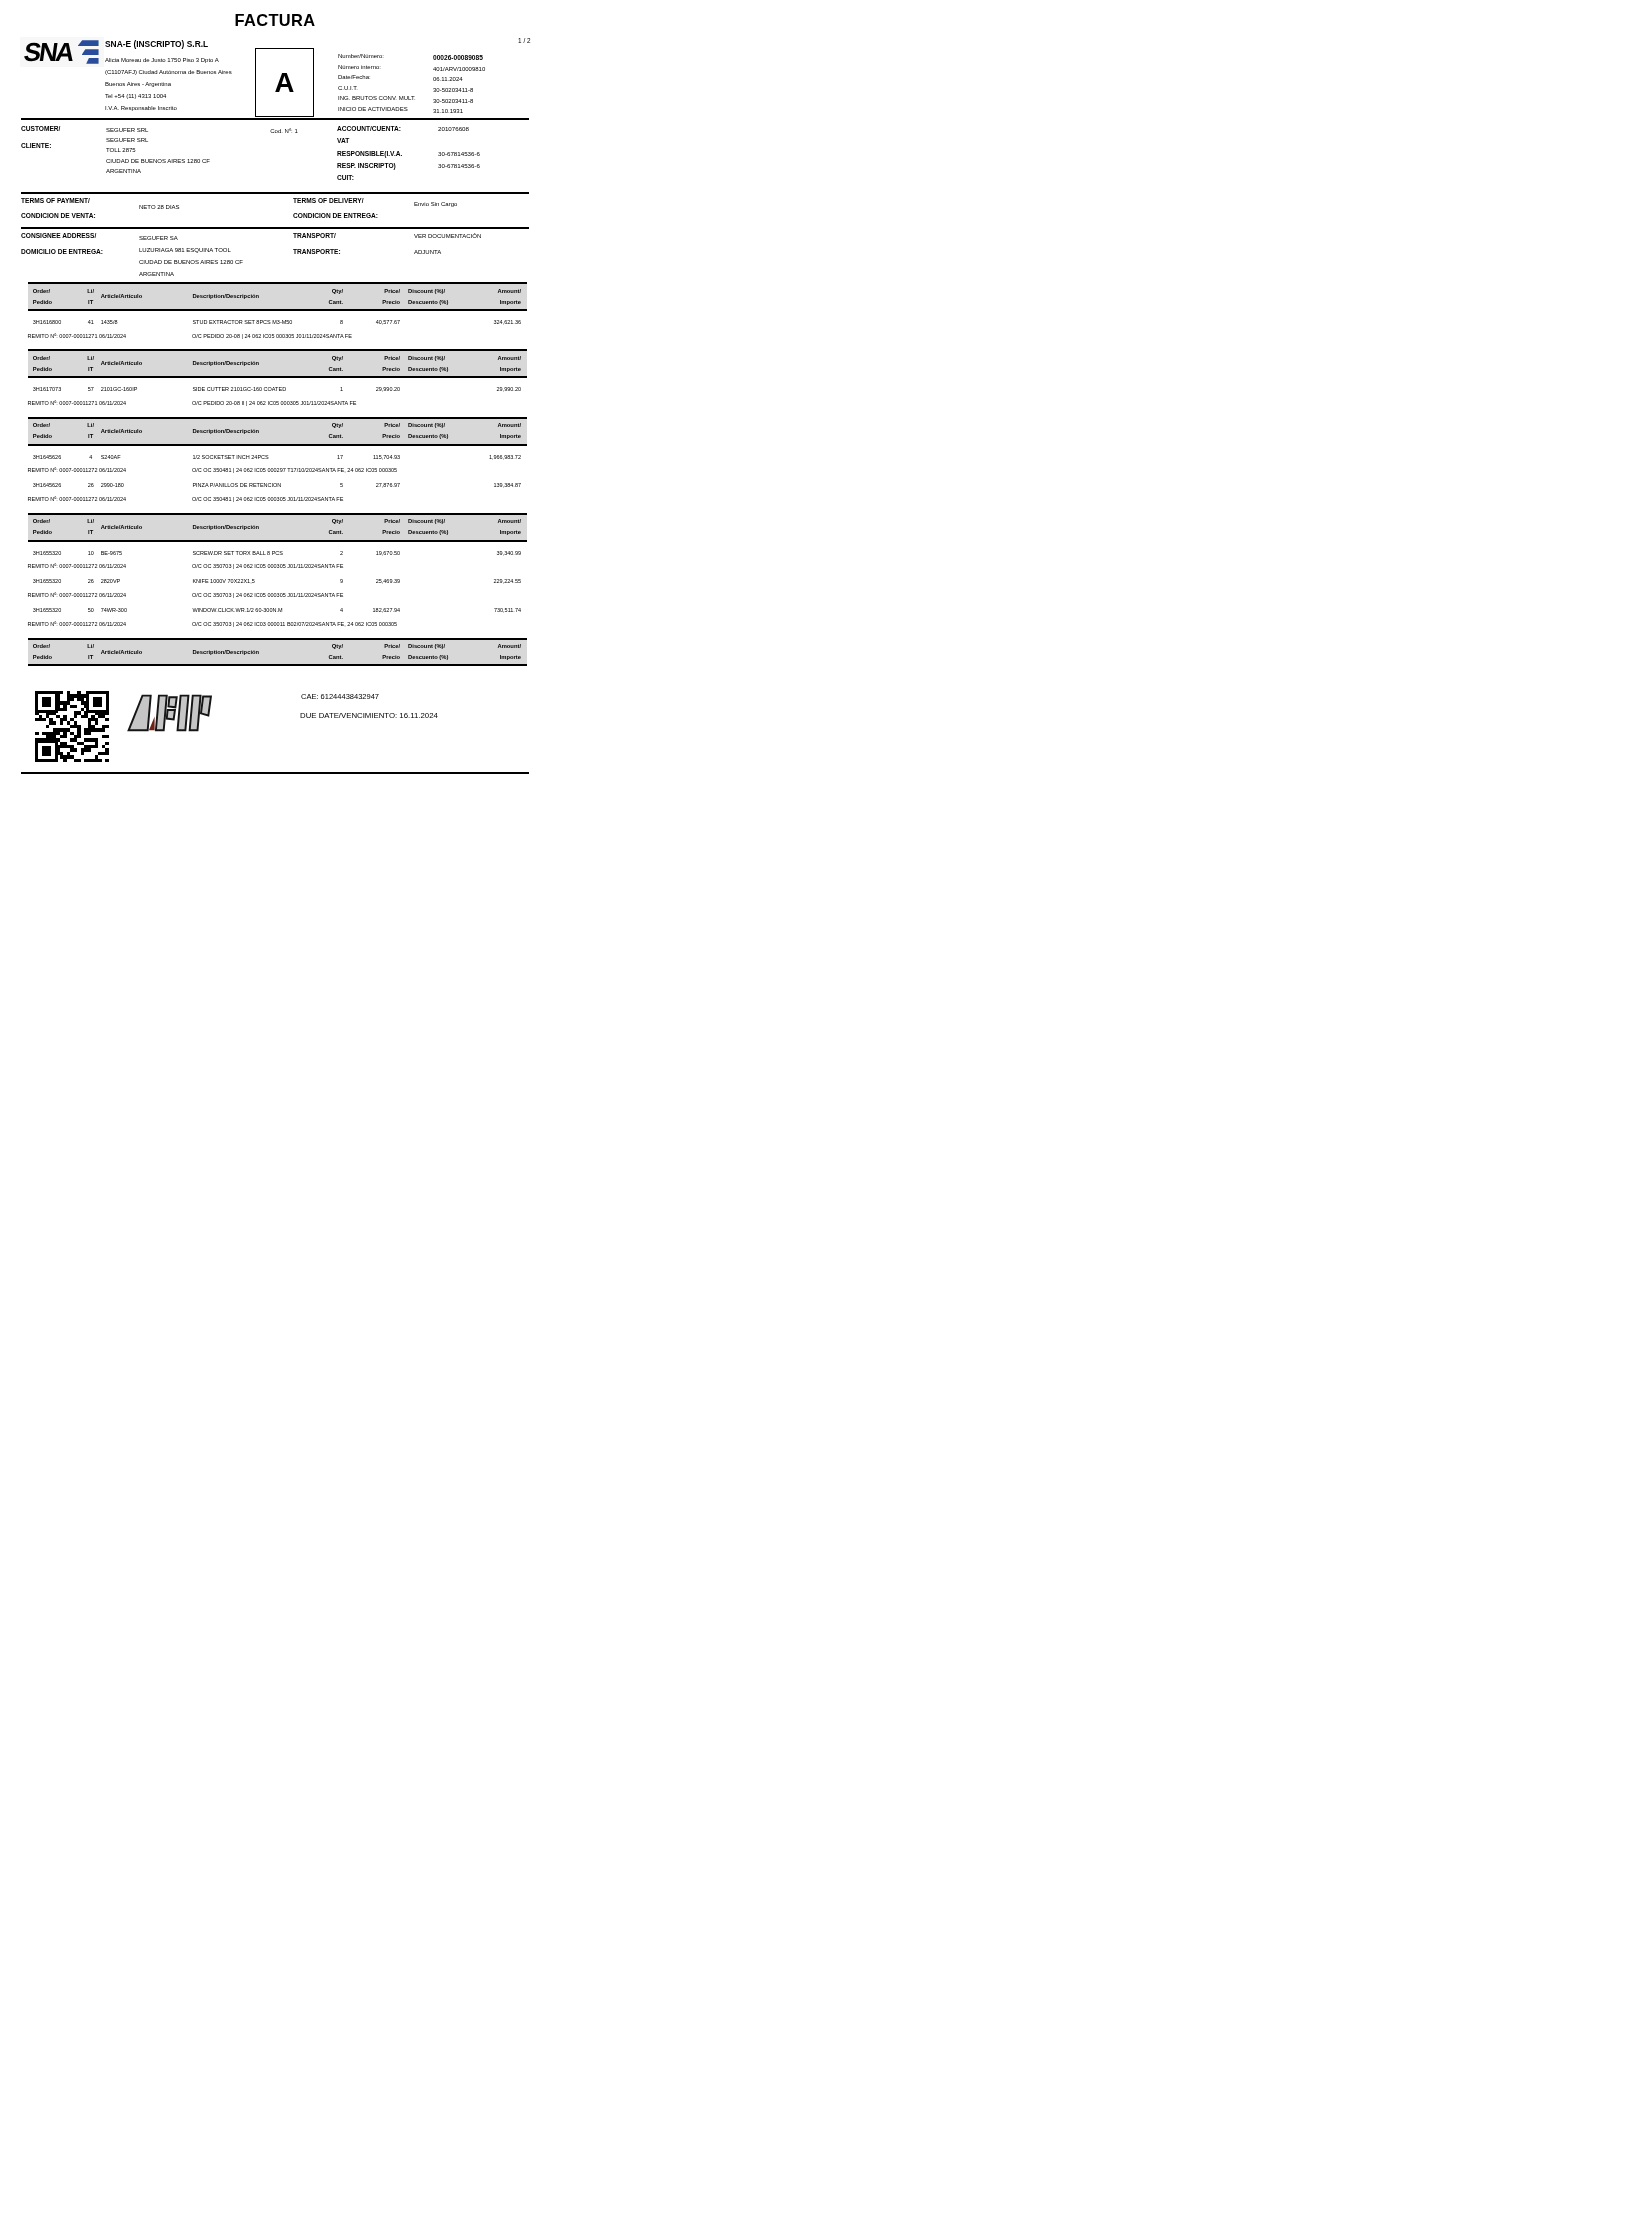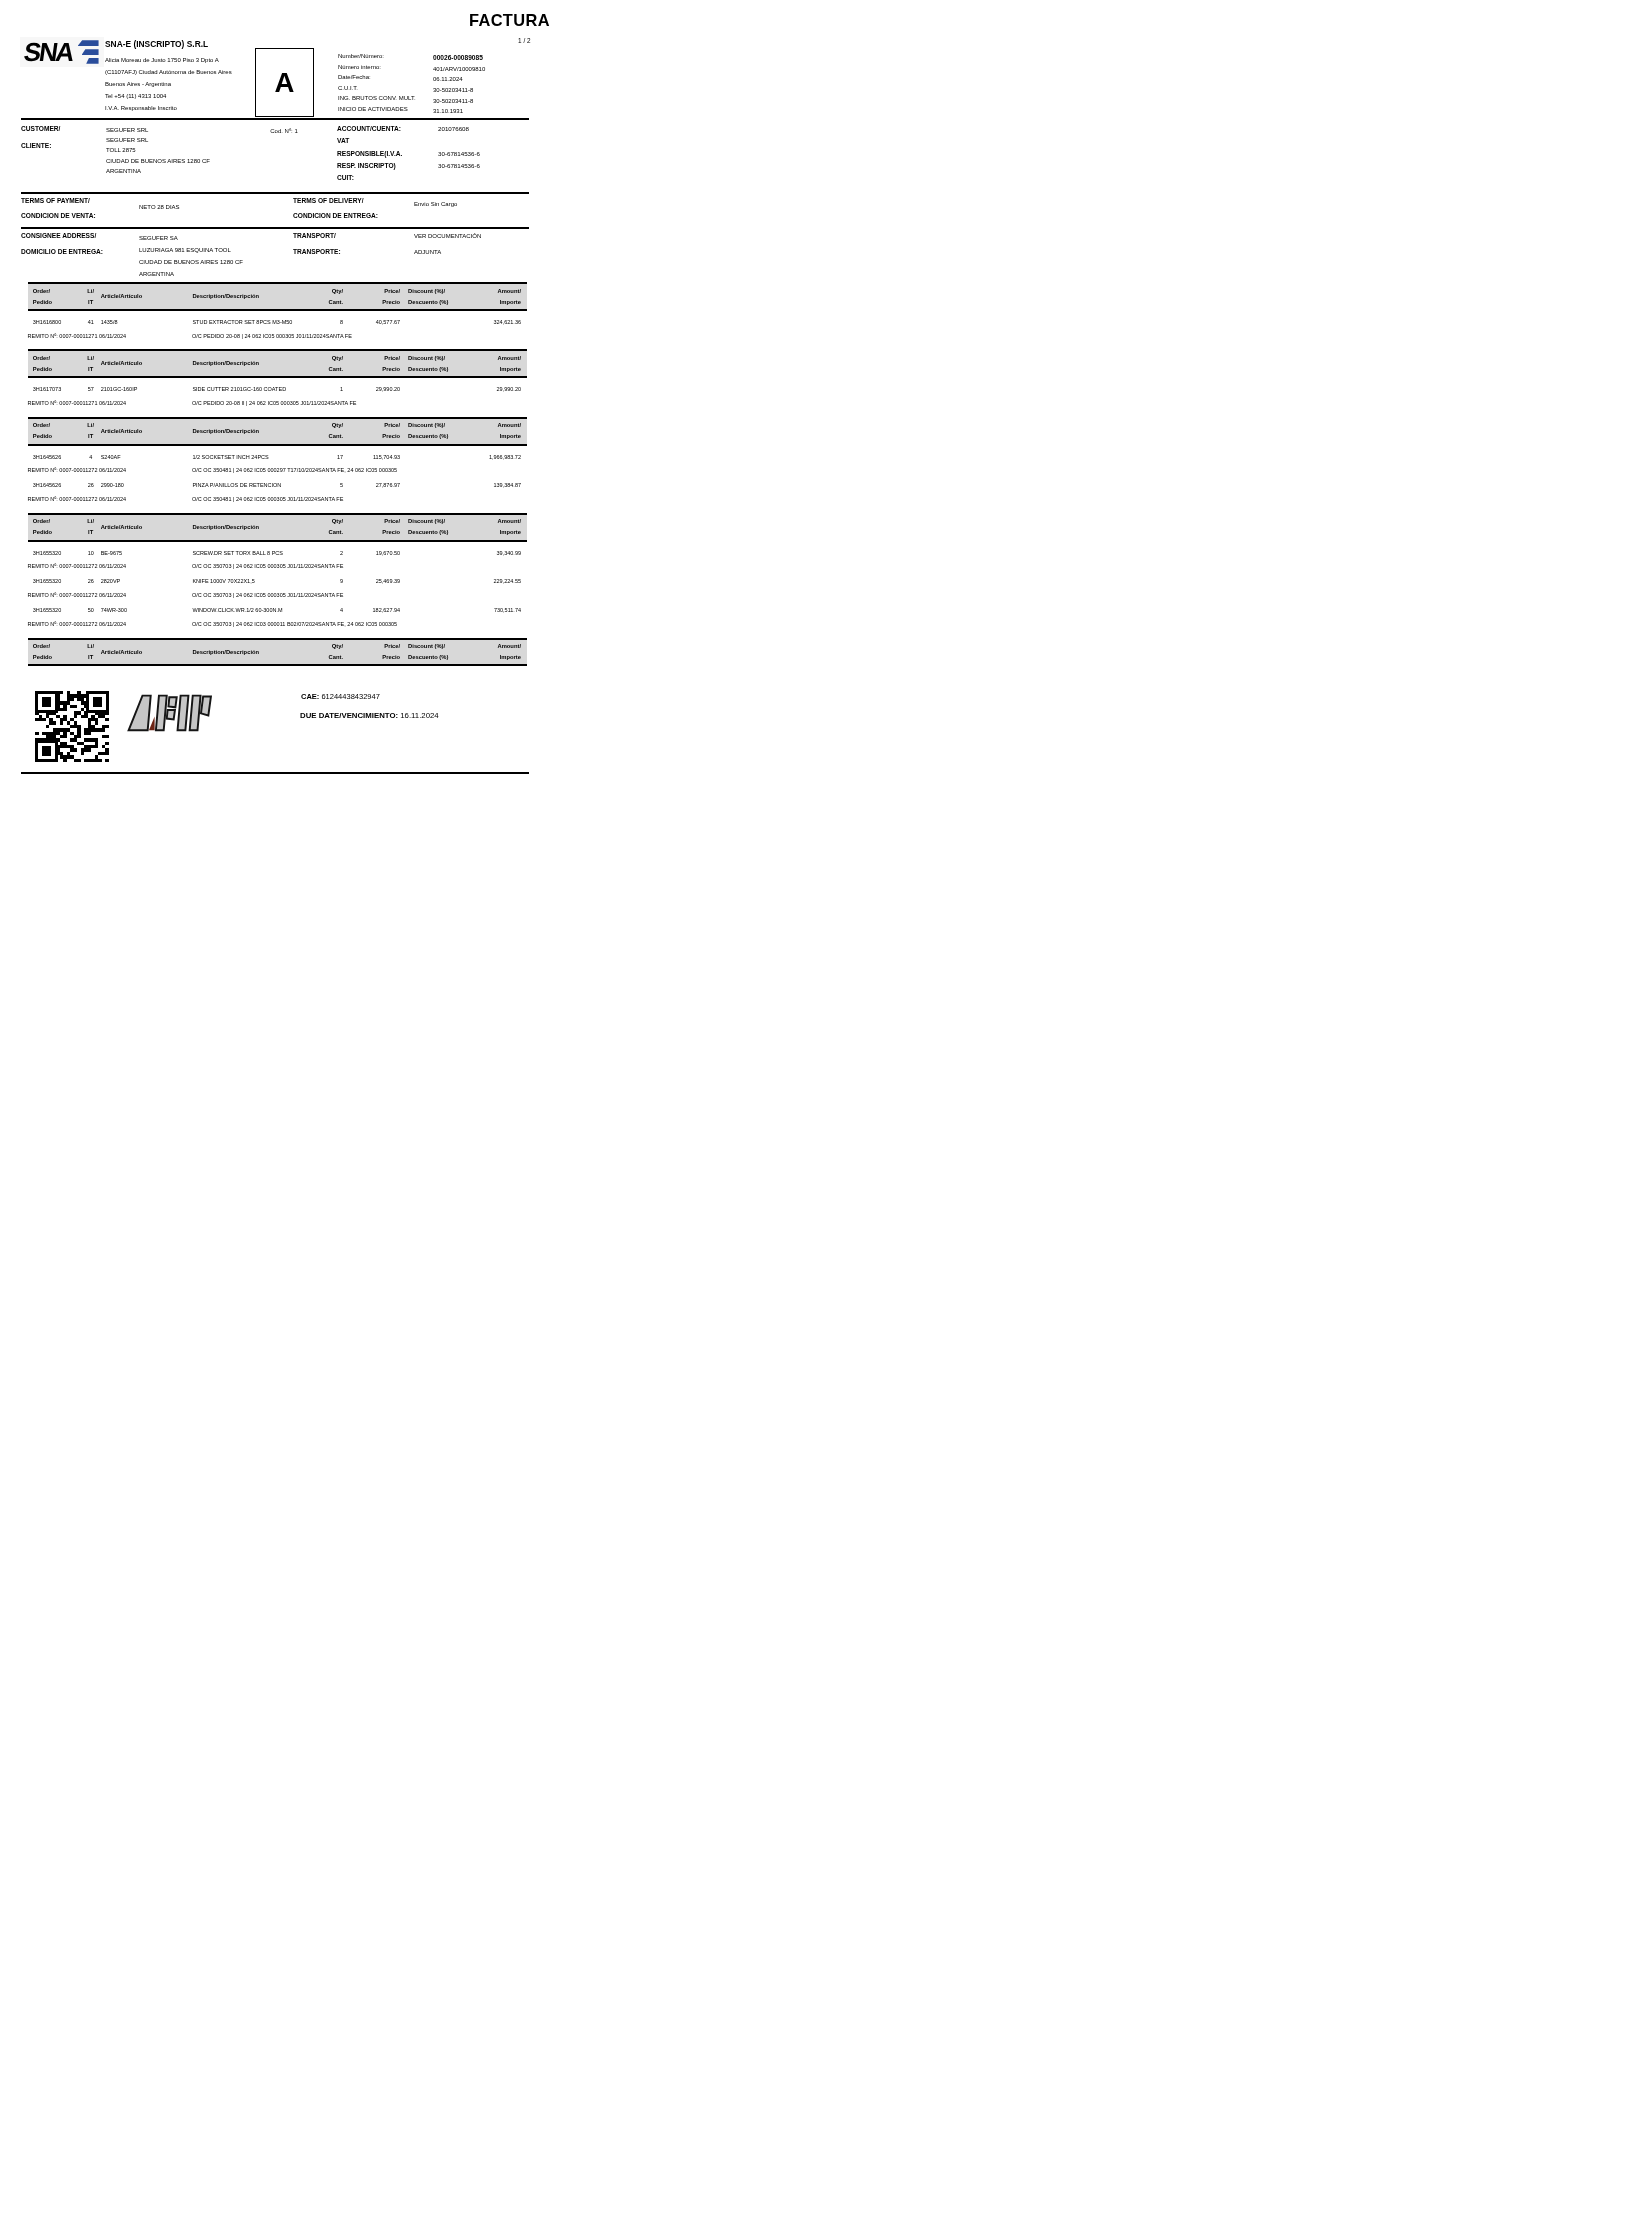--- a/index.html
+++ b/index.html
@@ -1,19 +1,19 @@
 <!DOCTYPE html>
 <html style="font-size:7px"><head>
 <meta charset="utf-8">
 <style>
   html,body{margin:0;padding:0;background:#fff;}
   .page{position:relative;width:550px;height:777px;background:#fff;color:#000;
         font-family:"Liberation Sans","DejaVu Sans",sans-serif;overflow:hidden;}
 
-  .title{position:absolute;top:10.6px;left:0;width:100%;text-align:right;
+  .title{position:absolute;top:10.6px;left:0;width:100%;text-align:center;
          font-size:16.4px;font-weight:bold;letter-spacing:0.4px;}
   .page-indicator{position:absolute;top:37px;right:19.5px;font-size:6.4px;}
 
   
   .logo{position:absolute;left:20.4px;top:37px;display:flex;align-items:center;
         background:#f7f7f7;padding:2.7px 5.3px 2.7px 3.5px;}
   .logo-text{font-size:26px;font-weight:900;letter-spacing:-2.2px;line-height:0.95;
              transform:skewX(-8deg);display:inline-block;}
   .logo-bars{margin-left:4.4px;display:flex;flex-direction:column;align-items:flex-end;gap:3.1px;width:22px;}
   .logo-bars i{display:block;height:5.8px;background:#2a4d9b;
@@ -87,21 +87,21 @@
   .qr-grid{position:absolute;inset:0;display:grid;grid-template-columns:repeat(21,1fr);
            grid-auto-rows:1fr;}
   .qr-grid i{background:#fff;}
   .qr-grid i.f{background:#000;}
   .finder{position:absolute;width:23px;height:22px;border:3.1px solid #000;background:#fff;box-sizing:border-box;}
   .finder::after{content:"";position:absolute;left:3.5px;top:3.1px;width:9.8px;height:9.8px;background:#000;}
   .f-tl{left:0;top:0}.f-tr{right:0;top:0}.f-bl{left:0;bottom:0}
   .afip{position:absolute;left:126px;top:693px;}
   .cae-line{position:absolute;left:301px;top:692px;font-size:7.5px;}
   .due-line{position:absolute;left:300px;top:711px;font-size:7.8px;}
-  .blab{font-weight:bold;}
+  .blab{font-weight:normal;}
 </style>
 </head>
 <body>
 
 <div class="page">
 
   <div class="title">FACTURA</div>
   <div class="page-indicator">1 / 2</div>
 
   <div class="logo">

